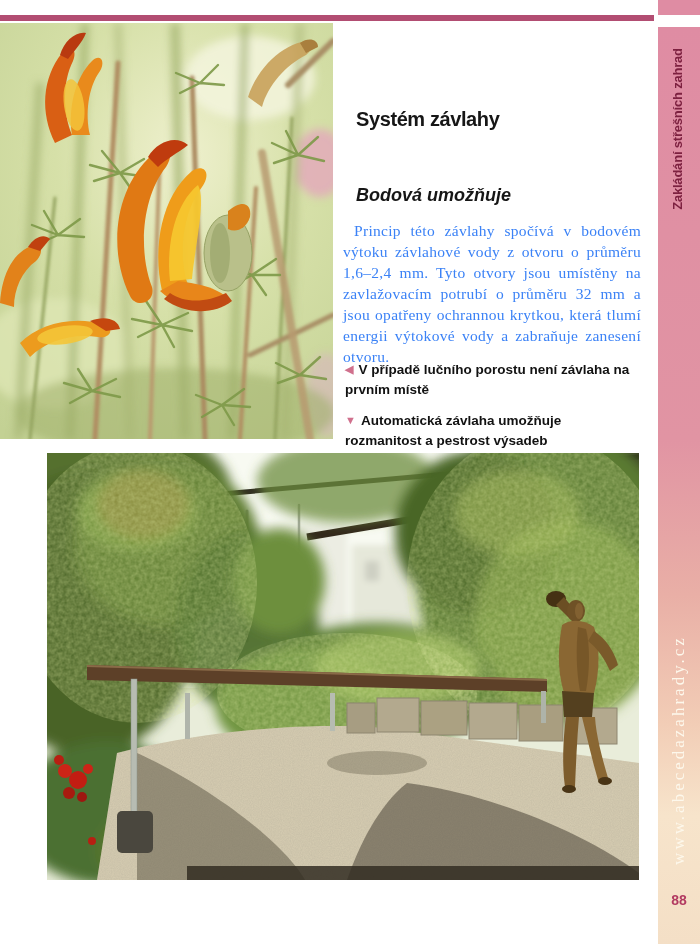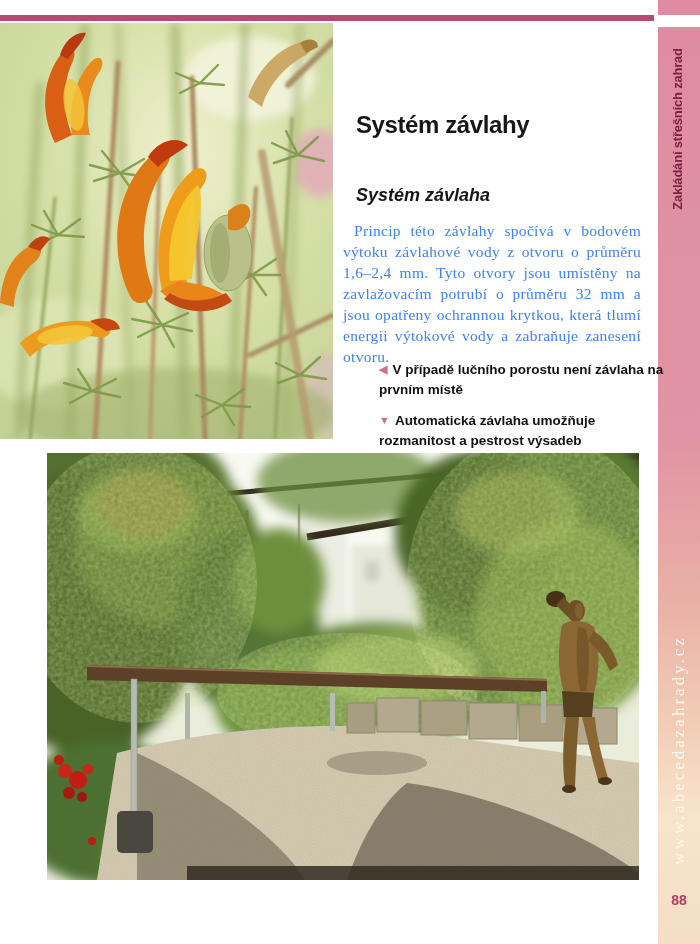--- a/index.html
+++ b/index.html
@@ -28,34 +28,34 @@
     position:absolute;left:658px;top:892px;width:42px;text-align:center;
     font-size:14px;font-weight:bold;color:#b23a61;
   }
   
   .photo-flowers{position:absolute;left:0;top:23px;width:333px;height:416px;margin:0;}
   .photo-garden{position:absolute;left:47px;top:453px;width:592px;height:427px;margin:0;}
   .photo-flowers svg,.photo-garden svg{display:block;width:100%;height:100%;}
   
   .title{
     position:absolute;left:356px;top:95px;width:300px;
-    font-size:24px;font-weight:bold;letter-spacing:-0.4px;color:#161616;line-height:1.15;
+    font-size:20px;font-weight:bold;letter-spacing:-0.4px;color:#161616;line-height:1.15;
   }
   .subtitle{
     position:absolute;left:356px;top:170px;width:300px;
     font-size:18px;font-weight:bold;font-style:italic;color:#161616;
   }
   .body-text{
     position:absolute;left:343px;top:204px;width:298px;
     font-family:"Liberation Serif",serif;font-size:15.5px;line-height:21px;
     color:#3b82f6;text-align:justify;text-indent:11px;letter-spacing:0.3px;
   }
   .caption{
     position:absolute;left:345px;width:292px;
-    font-size:13.5px;font-weight:bold;line-height:20px;color:#121212;margin-left:34px;
+    font-size:13.5px;font-weight:bold;line-height:20px;color:#121212;
   }
   .caption-1{top:360px;}
   .caption-2{top:411px;}
   .marker{color:#d0708d;font-size:11px;margin-right:5px;position:relative;top:-1px;}
 </style>
 </head>
 <body>
 
 <div class="page">
 
@@ -171,21 +171,21 @@
 
       <g transform="translate(248,14)">
         <path d="M0,60 C10,30 34,8 58,4 C66,2 66,12 58,18 C38,28 20,48 14,70 Z" fill="#c8a15a" opacity="0.9"></path>
         <path d="M52,6 C60,0 70,2 70,10 L58,16 Z" fill="#a97f3e"></path>
       </g>
     </svg>
   </figure>
 
   <main>
     <h1 class="title">Systém závlahy</h1>
-    <h2 class="subtitle">Systém závlaha</h2>
+    <h2 class="subtitle">Bodová umožňuje</h2>
     <p class="body-text">Princip této závlahy spočívá v bodovém výtoku závlahové vody z otvoru o průměru 1,6–2,4 mm. Tyto otvory jsou umístěny na zavlažovacím potrubí o průměru 32 mm a jsou opatřeny ochrannou krytkou, která tlumí energii výtokové vody a zabraňuje zanesení otvoru.</p>
 
     <div class="caption caption-1">
       <span class="marker">◀</span><span>V případě lučního porostu není závlaha na prvním místě</span>
     </div>
     <div class="caption caption-2">
       <span class="marker">▼</span><span>Automatická závlaha umožňuje rozmanitost a pestrost výsadeb</span>
     </div>
   </main>
 

